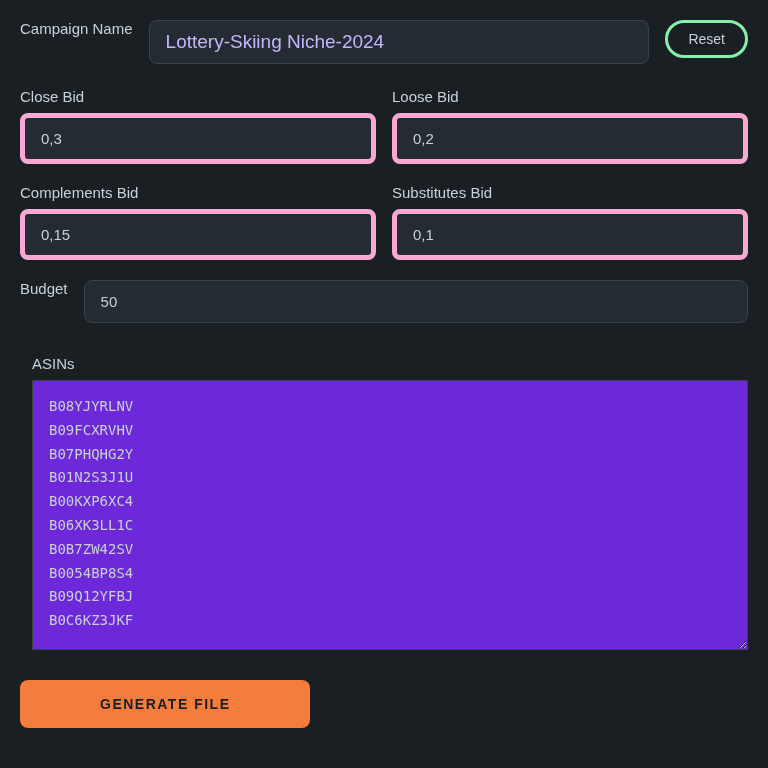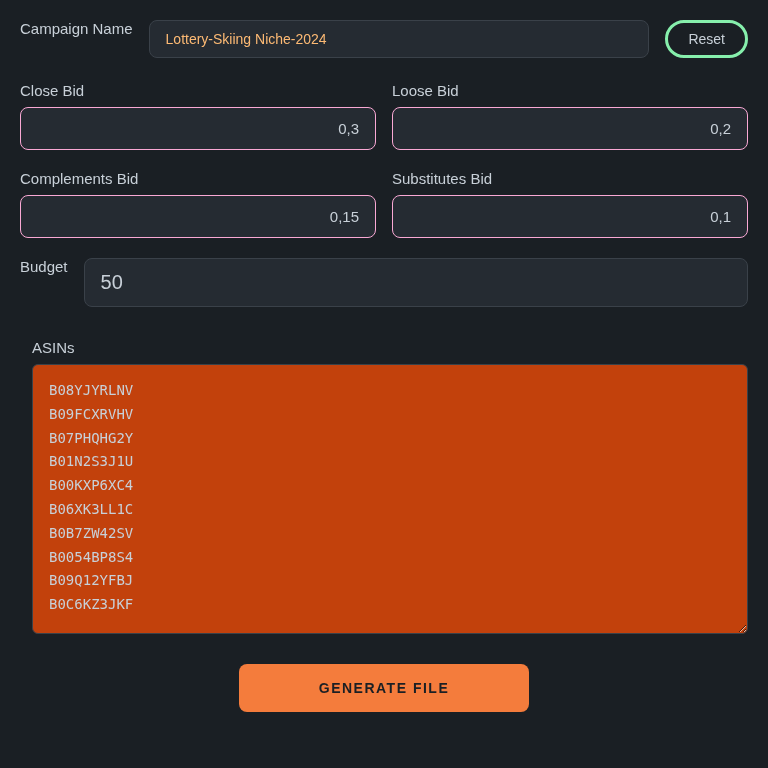--- a/index.html
+++ b/index.html
@@ -36,22 +36,22 @@
       font-size: 15px;
       font-weight: 500;
       white-space: nowrap;
     }
 
     .campaign-name-input {
       flex: 1;
       background-color: #252b32;
       border: 1px solid #3a4149;
       border-radius: 8px;
-      color: #fdba74;
-      font-size: 14px;
+      color: #c4b5fd;
+      font-size: 19px;
       padding: 10px 16px;
       outline: none;
     }
 
     .reset-button {
       background-color: transparent;
       border: 3px solid #86efac;
       border-radius: 20px;
       color: #c8d0d8;
       font-size: 14px;
@@ -69,77 +69,76 @@
 
     .bid-group {
       flex: 1;
       display: flex;
       flex-direction: column;
       gap: 8px;
     }
 
     .bid-input {
       background-color: #252b32;
-      border: 1px solid #f9a8d4;
+      border: 5px solid #f9a8d4;
       border-radius: 8px;
       color: #c8d0d8;
       font-size: 15px;
       padding: 12px 16px;
       outline: none;
       width: 100%;
-      text-align: right;
     }
 
     
     .budget-group {
       display: flex;
       flex-direction: row;
       gap: 16px;
       margin-bottom: 32px;
     }
 
     .budget-input {
       background-color: #252b32;
       border: 1px solid #3a4149;
       border-radius: 8px;
       color: #c8d0d8;
-      font-size: 20px;
+      font-size: 15px;
       padding: 12px 16px;
       outline: none;
       width: 100%;
     }
 
     
     .asins-group {
       display: flex;
       flex-direction: column;
       gap: 8px;
       margin-bottom: 30px;
       padding-left: 12px;
     }
 
     .asins-textarea {
-      background-color: #c2410c;
+      background-color: #6d28d9;
       border: 1px solid #3a4149;
-      border-radius: 6px;
+      border-radius: 0;
       color: #c8d0d8;
       font-size: 14px;
       padding: 14px 16px;
       outline: none;
       width: 100%;
       height: 270px;
       resize: both;
       line-height: 1.7;
       font-family: monospace;
     }
 
     
     .generate-button-container {
       display: flex;
-      justify-content: center;
+      justify-content: flex-start;
       margin-top: 20px;
     }
 
     .generate-button {
       background-color: #f47c3c;
       border: none;
       border-radius: 8px;
       color: #1a1f24;
       font-size: 14px;
       font-weight: 700;

